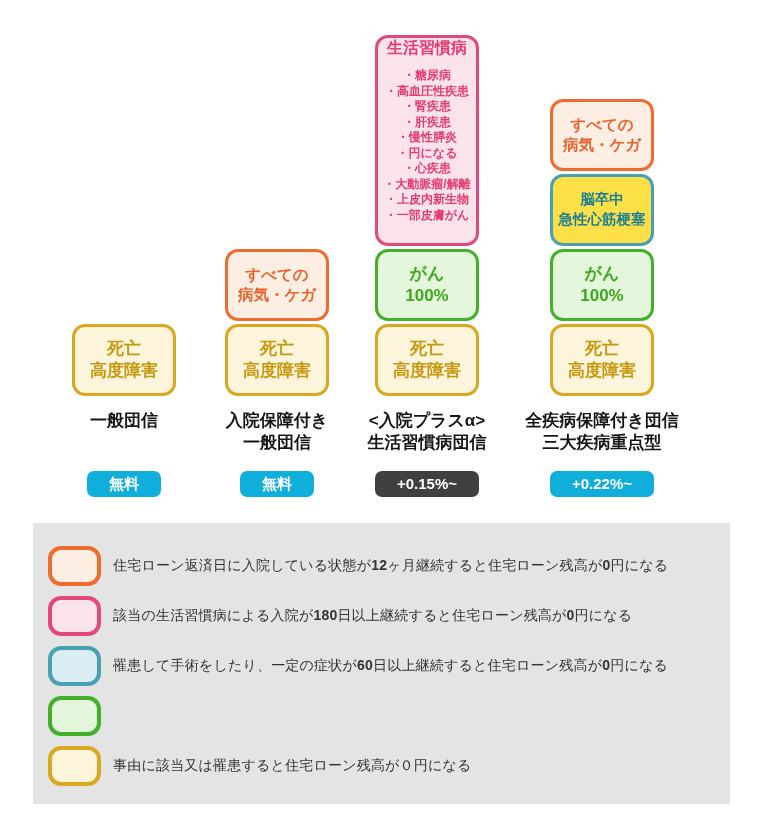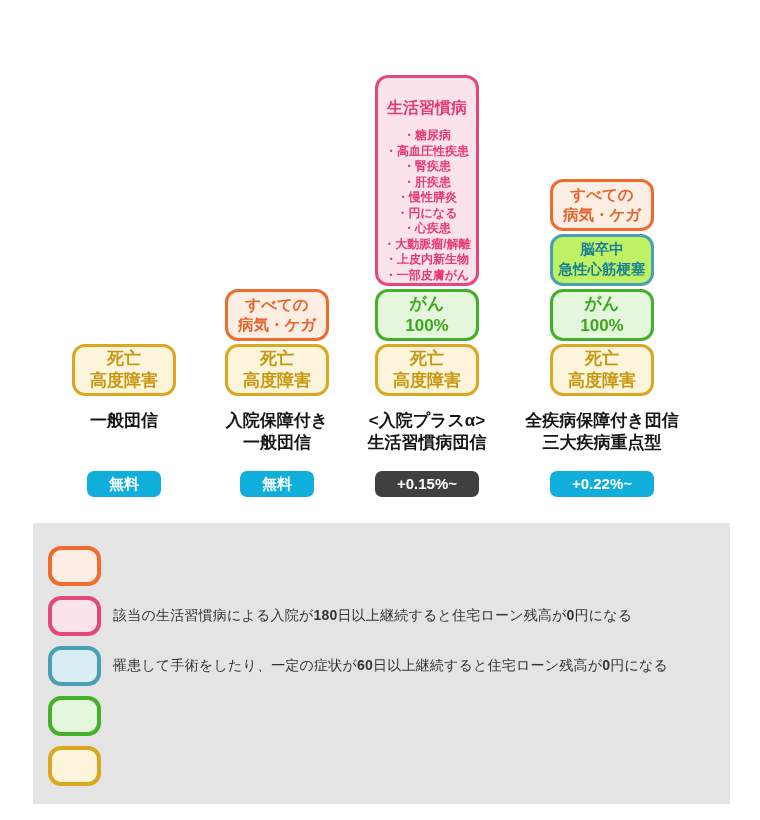--- a/index.html
+++ b/index.html
@@ -8,25 +8,25 @@
     font-family:"Liberation Sans","DejaVu Sans",sans-serif;
     -webkit-font-smoothing:antialiased;
   }
   .columns{display:flex;align-items:flex-start;padding:35px 0 0 72px;}
   .column{width:104px;display:flex;flex-direction:column;align-items:center;flex:none;}
   .column:nth-child(2){margin-left:49px;}
   .column:nth-child(3){margin-left:46px;}
   .column:nth-child(4){margin-left:71px;}
   .boxes{height:361px;width:100%;display:flex;flex-direction:column;justify-content:flex-end;gap:3px;}
   .box{
-    box-sizing:border-box;width:100%;height:52px;border:3px solid;border-radius:13px;
+    box-sizing:border-box;width:100%;height:72px;border:3px solid;border-radius:13px;
     display:flex;flex-direction:column;align-items:center;justify-content:center;
     font-weight:bold;text-align:center;
   }
-  .box.lifestyle{height:211px;justify-content:flex-end;padding-top:16px;}
+  .box.lifestyle{height:211px;justify-content:flex-start;padding-top:0;}
   .box-line{line-height:1.28;}
   .box.death .box-line,.box.cancer .box-line{font-size:17px;}
   .box.all_illness .box-line{font-size:15.5px;}
   .box.stroke .box-line{font-size:14.5px;line-height:1.35;}
   .box-title{font-size:16px;line-height:1.2;}
   .bullets{margin-top:11px;}
   .bullet{font-size:12px;line-height:15.5px;white-space:nowrap;}
   .label{
     margin-top:14px;height:44px;text-align:center;font-size:17px;font-weight:600;
     color:#151515;line-height:22px;white-space:nowrap;
@@ -113,21 +113,21 @@
         </div>
     <div class="badge" style="background: #404040; color: rgb(255, 255, 255);">+0.15%~</div>
   </div>
 
   <div class="column">
     <div class="boxes">
           <div class="box all_illness" style="border-color: rgb(237, 108, 46); background: rgb(252, 238, 227); color: rgb(232, 99, 43);">
             <div class="box-line">すべての</div>
             <div class="box-line">病気・ケガ</div>
           </div>
-          <div class="box stroke" style="border-color: rgb(72, 161, 179); background: #bef264; color: rgb(26, 127, 150);">
+          <div class="box stroke" style="border-color: rgb(72, 161, 179); background: #fde047; color: rgb(26, 127, 150);">
             <div class="box-line">脳卒中</div>
             <div class="box-line">急性心筋梗塞</div>
           </div>
           <div class="box cancer" style="border-color: rgb(67, 176, 42); background: rgb(228, 246, 219); color: rgb(60, 168, 29);">
             <div class="box-line">がん</div>
             <div class="box-line">100%</div>
           </div>
           <div class="box death" style="border-color: rgb(217, 168, 32); background: rgb(252, 245, 219); color: rgb(198, 152, 15);">
             <div class="box-line">死亡</div>
             <div class="box-line">高度障害</div>
@@ -136,33 +136,35 @@
     <div class="label">
           <div>全疾病保障付き団信</div>
           <div>三大疾病重点型</div>
         </div>
     <div class="badge" style="background: rgb(16, 174, 219); color: rgb(255, 255, 255);">+0.22%~</div>
   </div>
 </div>
   <div class="legend-panel" id="legend" style="background: rgb(228, 228, 228);">
   <div class="legend-row">
     <span class="swatch" style="border-color: rgb(237, 108, 46); background: rgb(252, 238, 227);"></span>
+    <span class="legend-text">住宅ローン返済日に入院している状態が<b>12</b>ヶ月継続すると住宅ローン残高が<b>0</b>円になる</span>
   </div>
 
   <div class="legend-row">
     <span class="swatch" style="border-color: rgb(226, 72, 125); background: rgb(251, 227, 236);"></span>
     <span class="legend-text">該当の生活習慣病による入院が<b>180</b>日以上継続すると住宅ローン残高が<b>0</b>円になる</span>
   </div>
 
   <div class="legend-row">
     <span class="swatch" style="border-color: rgb(72, 161, 179); background: rgb(218, 237, 243);"></span>
     <span class="legend-text">罹患して手術をしたり、一定の症状が<b>60</b>日以上継続すると住宅ローン残高が<b>0</b>円になる</span>
   </div>
 
   <div class="legend-row">
     <span class="swatch" style="border-color: rgb(67, 176, 42); background: rgb(228, 246, 219);"></span>
   </div>
 
   <div class="legend-row">
     <span class="swatch" style="border-color: rgb(217, 168, 32); background: rgb(252, 245, 219);"></span>
+    <span class="legend-text">事由に該当又は罹患すると住宅ローン残高が０円になる</span>
   </div>
 </div>
 </div>
 
 </body></html>

